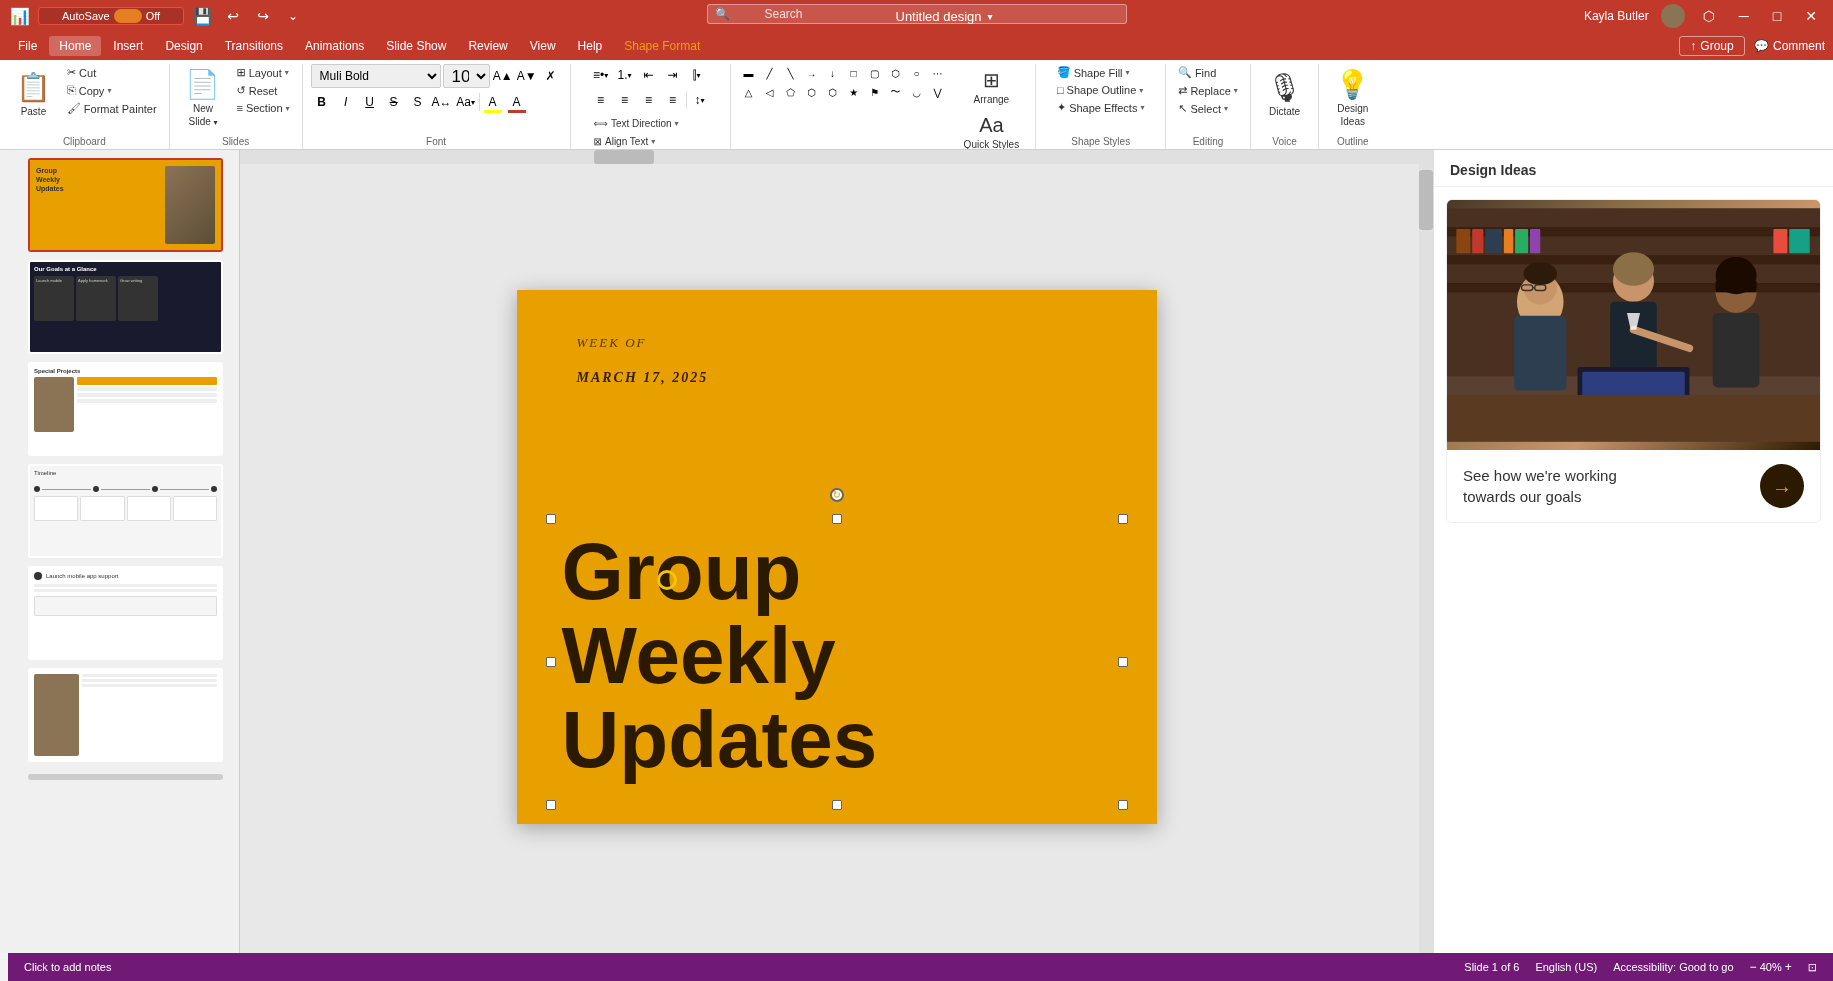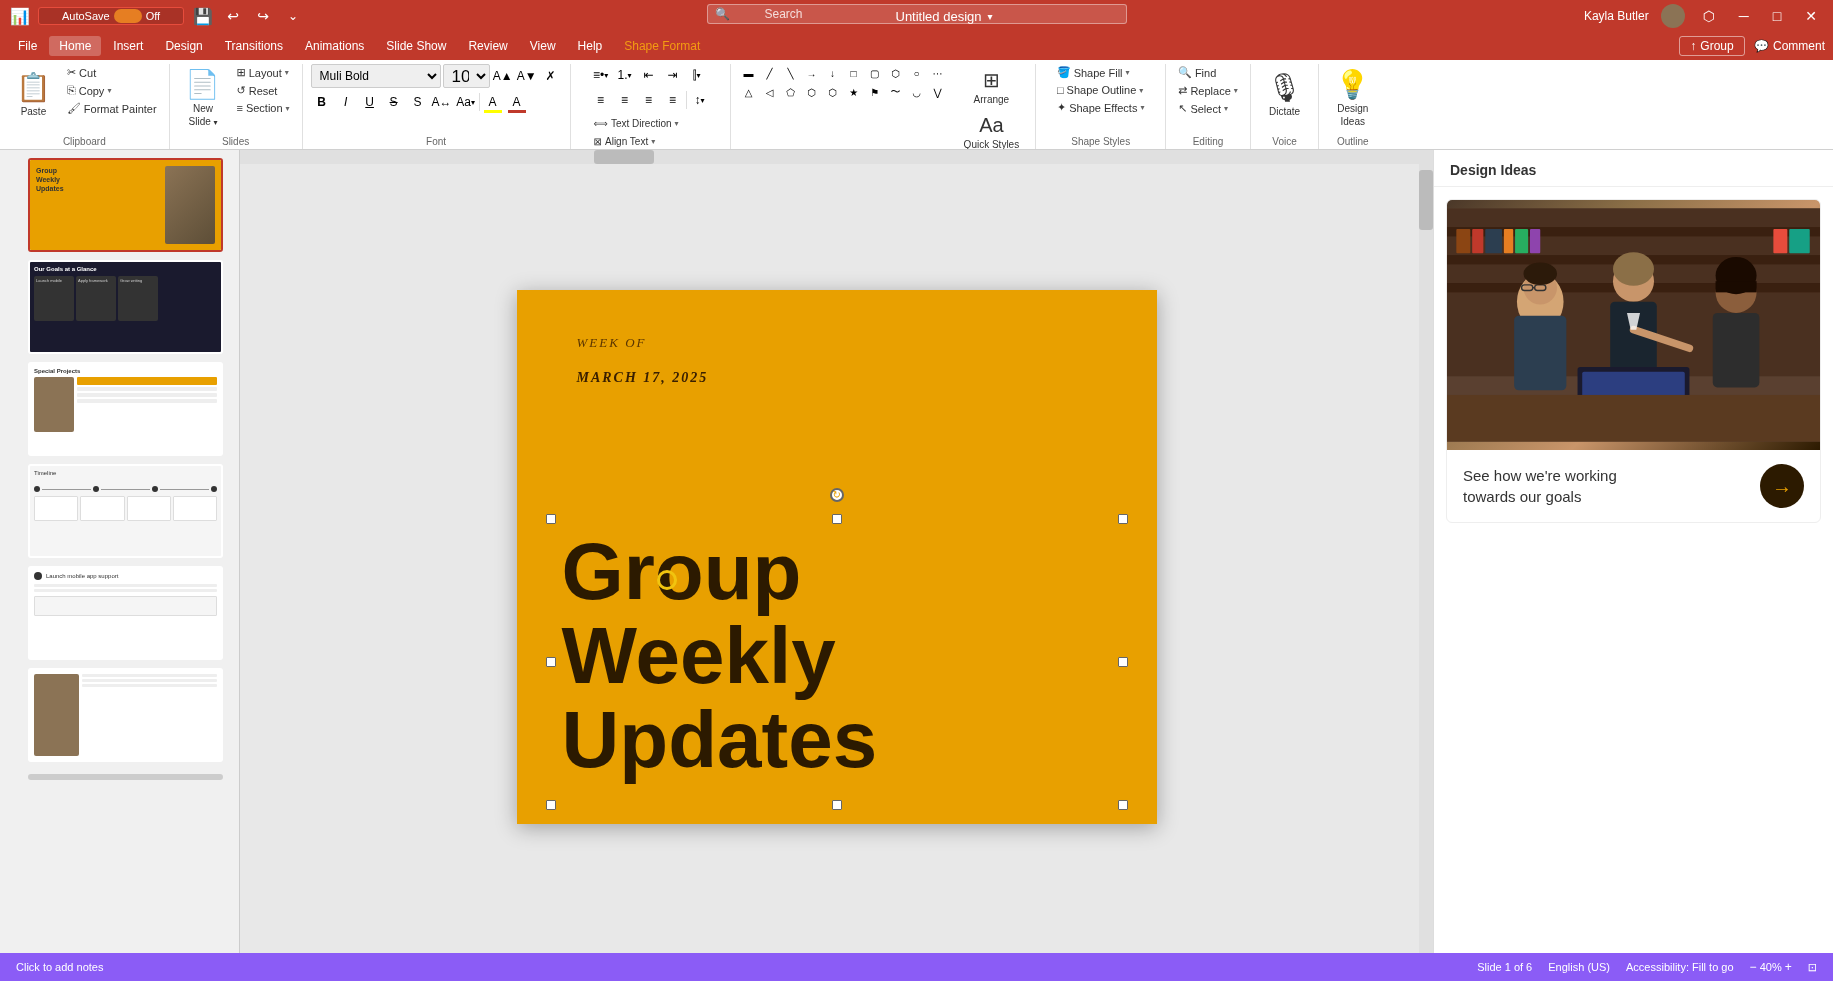--- a/index.html
+++ b/index.html
@@ -406,27 +406,28 @@
       justify-content: center;
       cursor: pointer;
       color: #e8a000;
       font-size: 20px;
       flex-shrink: 0;
     }
 
     
     .status-bar {
       height: 28px;
-      background: #8b5cf6;
+      background: #701a75;
       display: flex;
       align-items: center;
       padding: 0 16px;
       font-size: 11px;
       color: white;
       gap: 16px;
+      margin-left: 8px;
     }
     .status-note { flex: 1; }
     .status-right { display: flex; gap: 16px; align-items: center; }
     
     
     .slide-panel::-webkit-scrollbar { width: 6px; }
     .slide-panel::-webkit-scrollbar-track { background: #e0e0e0; }
     .slide-panel::-webkit-scrollbar-thumb { background: #bbb; border-radius: 3px; }
 
     
@@ -1023,21 +1024,21 @@
     </div>
   </div>
 
 </div>
 
 <div class="status-bar">
   <span class="status-note">Click to add notes</span>
   <div class="status-right">
     <span>Slide 1 of 6</span>
     <span>English (US)</span>
-    <span>Accessibility: Fill to go</span>
+    <span>Accessibility: Good to go</span>
     <span>
       <button style="background:none;border:none;color:white;cursor:pointer;font-size:12px;">−</button>
       <span>40%</span>
       <button style="background:none;border:none;color:white;cursor:pointer;font-size:12px;">+</button>
     </span>
     <span style="cursor:pointer;">⊡</span>
   </div>
 </div>
 
 </body></html>

